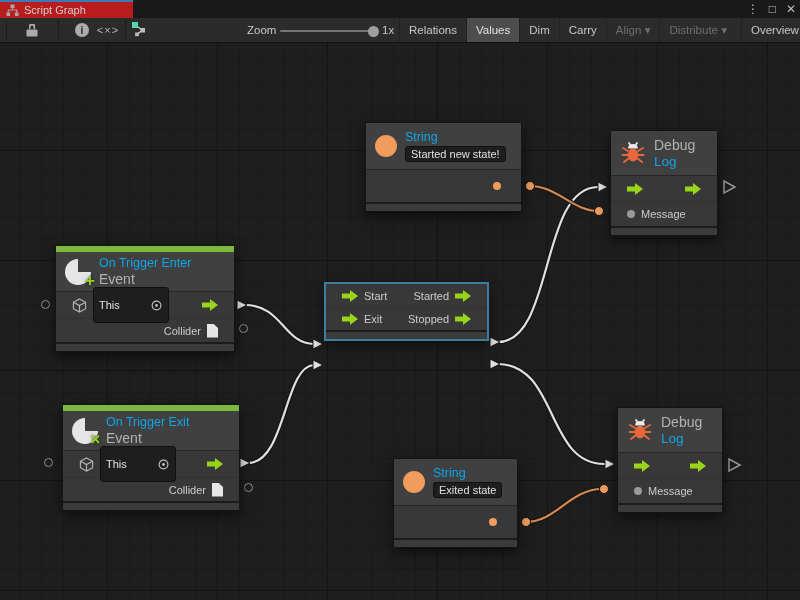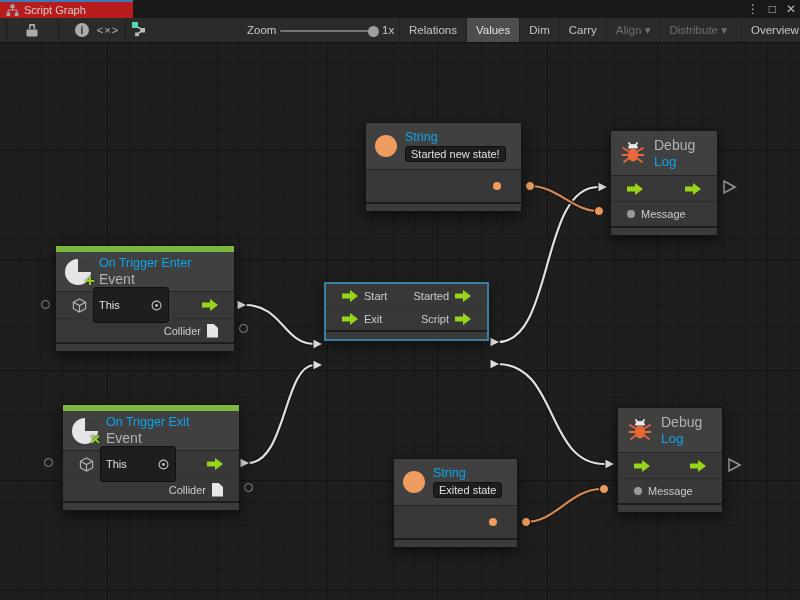--- a/index.html
+++ b/index.html
@@ -299,21 +299,21 @@
         <svg class="flow-arrow" width="16" height="12" viewBox="0 0 16 12">
           <path d="M0 3.5 H8 V0 L16 6 L8 12 V8.5 H0 Z" fill="var(--flow-green)"></path>
           </svg>
       </div>
       <div class="p-row" style="height:23px">
         <svg class="flow-arrow" width="16" height="12" viewBox="0 0 16 12">
           <path d="M0 3.5 H8 V0 L16 6 L8 12 V8.5 H0 Z" fill="var(--flow-green)"></path>
           </svg>
         <span class="p-label">Exit</span>
         <span class="spacer"></span>
-        <span class="p-label">Script</span>
+        <span class="p-label">Stopped</span>
         <svg class="flow-arrow" width="16" height="12" viewBox="0 0 16 12">
           <path d="M0 3.5 H8 V0 L16 6 L8 12 V8.5 H0 Z" fill="var(--flow-green)"></path>
           </svg>
       </div>
     </div>
     <div class="n-footer"></div>
   </div>
 
   <div class="node" style="left:62px; top:404px; width:178px">
     <div class="event-bar"></div>

